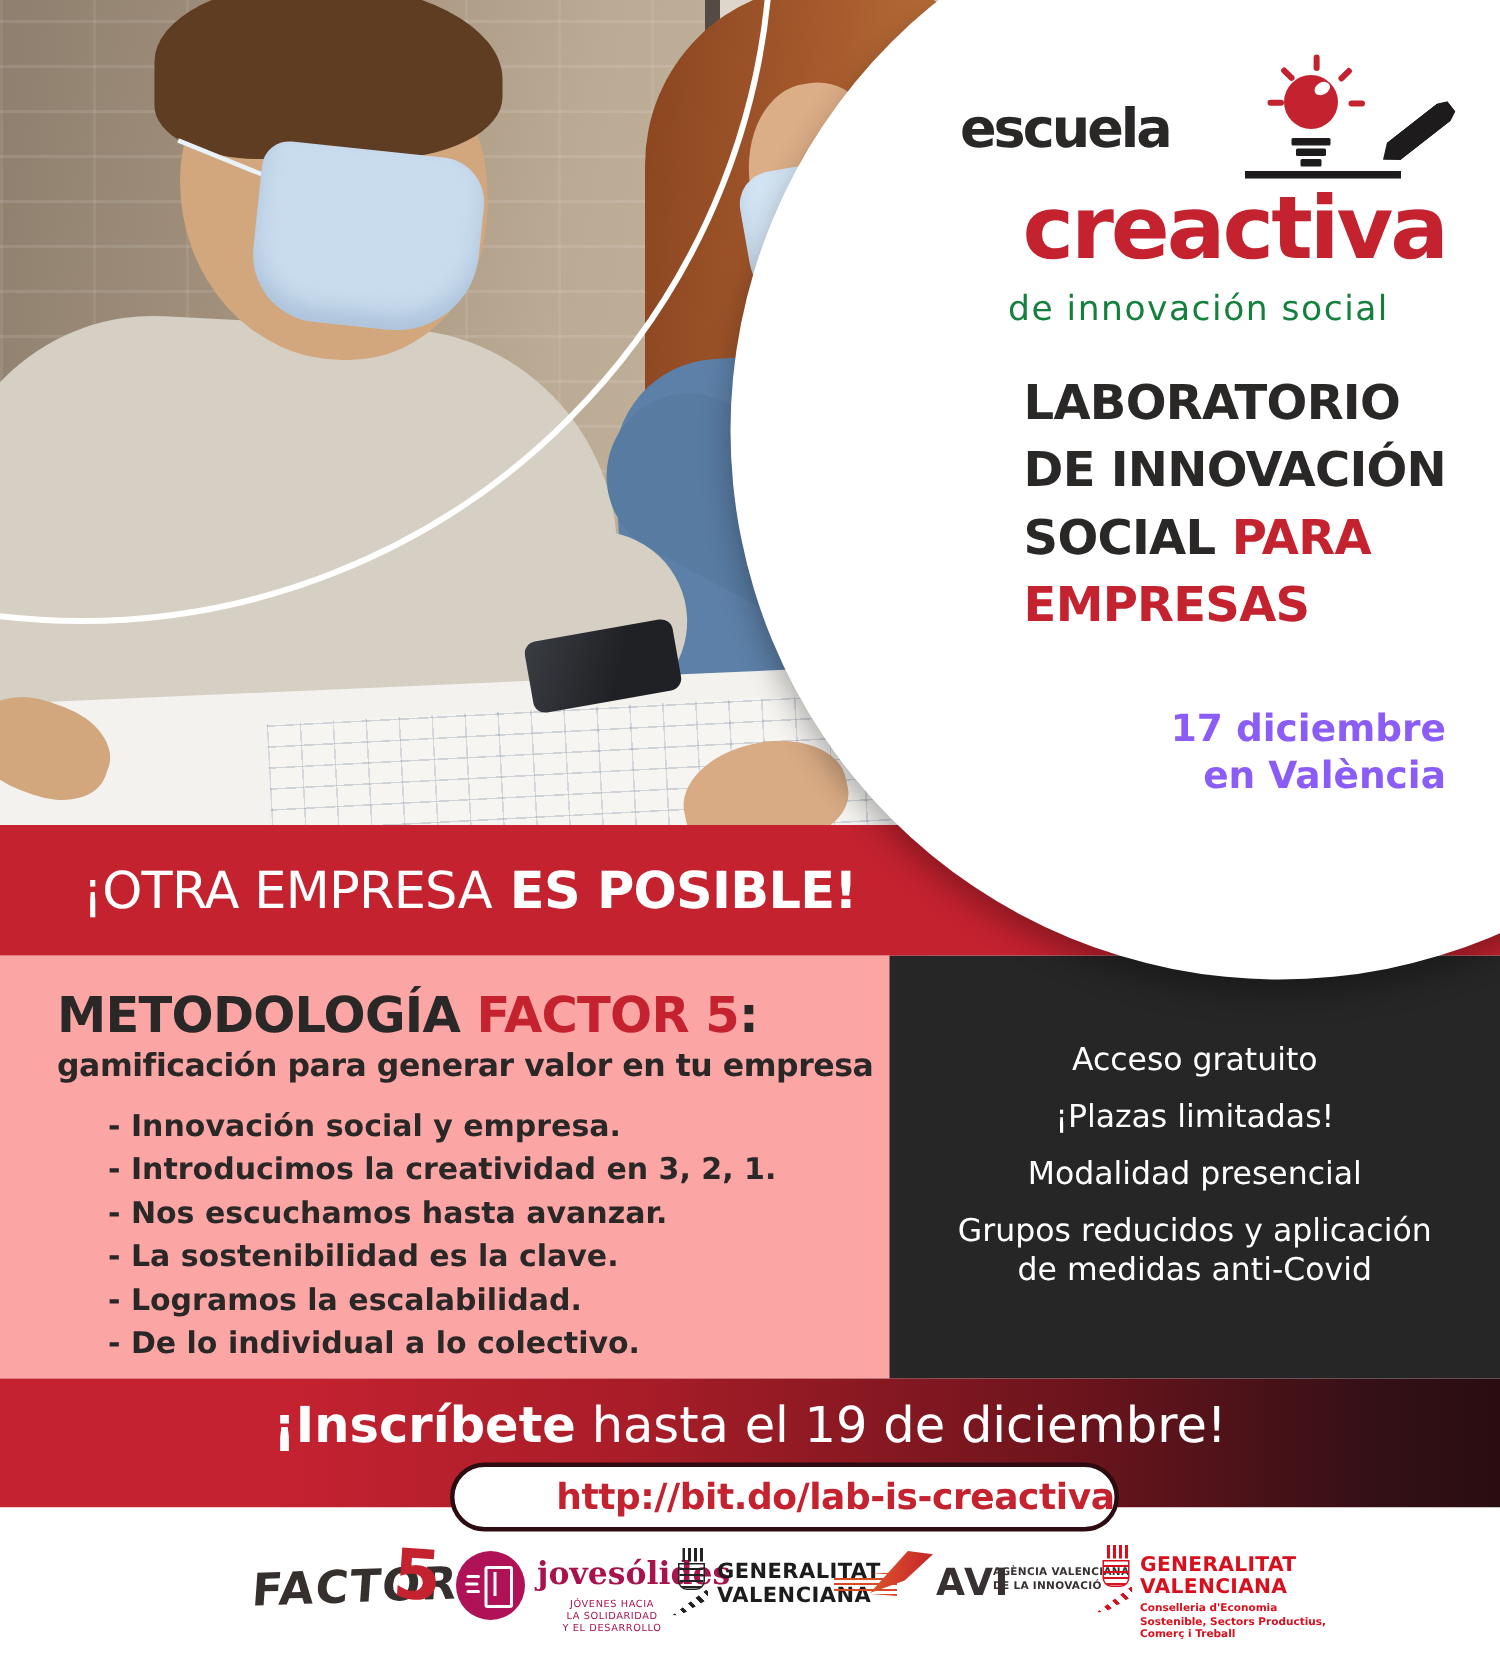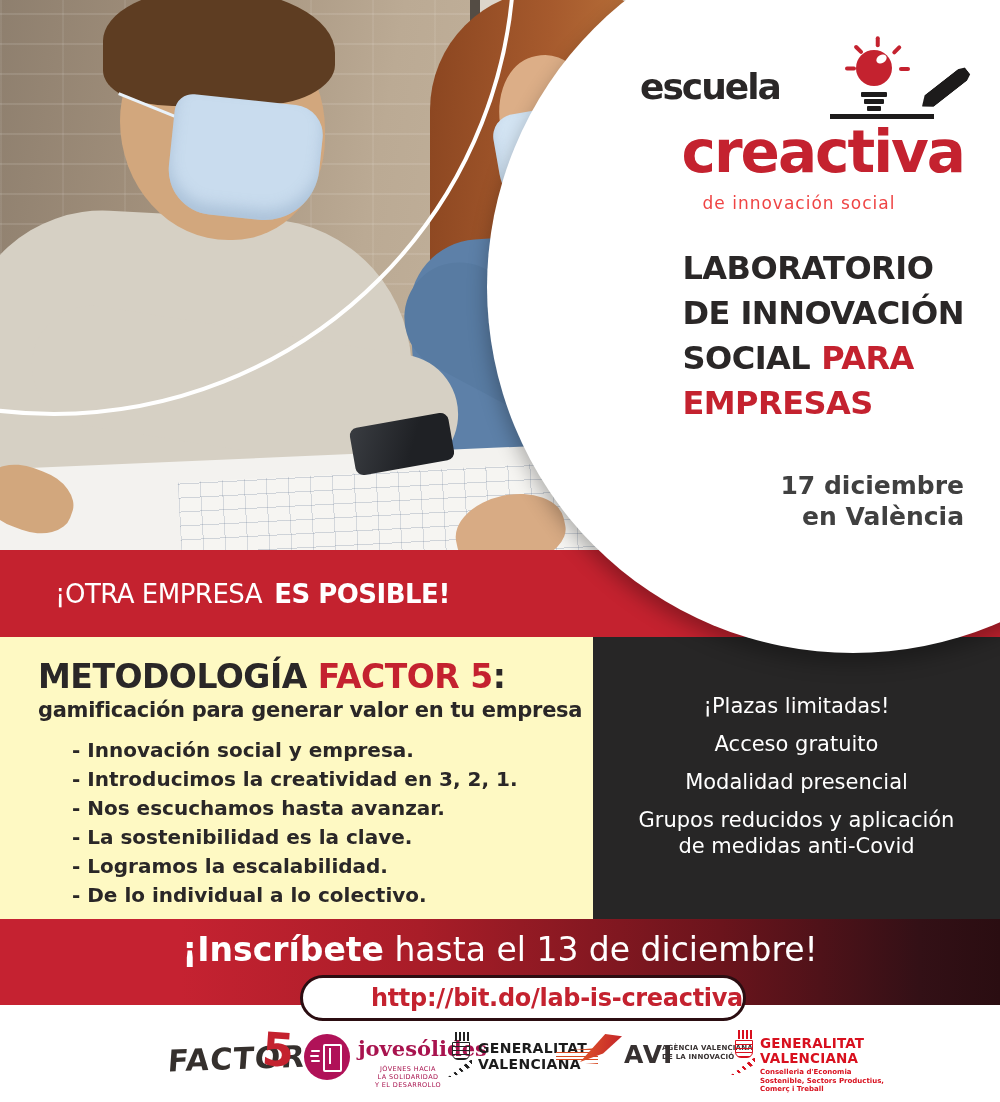--- a/index.html
+++ b/index.html
@@ -50,26 +50,26 @@
   .phone{position:absolute;left:352px;top:420px;width:100px;height:48px;border-radius:8px;transform:rotate(-10deg);
          background:linear-gradient(115deg,#3a3d42,#1f2125 60%);}
   .woman-hand{position:absolute;left:455px;top:495px;width:110px;height:70px;background:#d8ab84;
               border-radius:50% 50% 40% 40%;transform:rotate(-12deg);}
   .ring{position:absolute;left:-408px;top:-508px;width:916px;height:916px;border:4px solid #ffffff;
         border-radius:50%;z-index:20;}
 
   
   .band-otra{position:absolute;left:0;top:550px;width:1000px;height:87px;background:#c4222f;z-index:3;
              color:#fff;display:flex;align-items:center;padding-left:55px;box-sizing:border-box;
-             font-size:26px;letter-spacing:-0.5px;}
+             font-size:34px;letter-spacing:-0.5px;}
   .band-otra .reg{font-weight:500;}
   .band-otra .strong{font-weight:800;margin-left:12px;}
 
   
-  .panel-gray{position:absolute;left:0;top:637px;width:620px;height:282px;background:#fef9c3;z-index:2;
+  .panel-gray{position:absolute;left:0;top:637px;width:620px;height:282px;background:#fca5a5;z-index:2;
               color:#2a2727;box-sizing:border-box;padding:22px 0 0 38px;}
   .meth-title{font-size:33px;font-weight:800;letter-spacing:-0.5px;line-height:36px;}
   .meth-title .red{color:#c4222f;}
   .meth-sub{font-size:21px;font-weight:700;letter-spacing:-0.3px;margin-top:3px;}
   .meth-list{list-style:none;margin:14px 0 0 34px;padding:0;font-size:20px;font-weight:700;line-height:29px;}
   .panel-dark{position:absolute;left:593px;top:637px;width:407px;height:282px;background:#272626;z-index:2;
               color:#fff;box-sizing:border-box;padding-top:56px;text-align:center;}
   .panel-dark p{margin:0 0 12px 0;font-size:21px;font-weight:400;line-height:26px;white-space:pre-line;}
 
   
@@ -81,27 +81,27 @@
   .bulb-hi{position:absolute;left:20px;top:5px;width:11px;height:8px;background:#fff;border-radius:50%;transform:rotate(-30deg);}
   .ray{position:absolute;left:238px;top:27px;width:11px;height:3.5px;background:#c4222f;border-radius:2px;
        transform-origin:center;}
   .bar{position:absolute;background:#1d1b1b;height:4.5px;border-radius:1px;}
   .underline{position:absolute;left:196px;top:74px;width:104px;height:5px;background:#1d1b1b;}
   .pencil{position:absolute;left:288px;top:59px;width:58px;height:15px;background:#1d1b1b;
           transform:rotate(-38deg);transform-origin:left center;
           clip-path:polygon(0 50%,16% 0,88% 0,100% 22%,100% 78%,88% 100%,16% 100%);}
   .logo-bottom{position:absolute;left:0;top:78px;width:100%;text-align:right;font-size:58px;font-weight:800;
                letter-spacing:-2px;color:#c4222f;}
-  .logo-tag{position:absolute;left:0;top:153px;width:100%;text-align:center;font-size:17px;font-weight:400;
-            letter-spacing:1px;color:#ef4444;}
+  .logo-tag{position:absolute;left:0;top:153px;width:100%;text-align:center;font-size:23px;font-weight:400;
+            letter-spacing:1px;color:#15803d;}
   .title-block{position:absolute;right:36px;top:246px;z-index:6;color:#2a2727;
                font-size:32px;font-weight:800;letter-spacing:-0.5px;line-height:45px;}
   .title-block .red{color:#c4222f;margin-left:11px;}
   .title-block .red2{color:#c4222f;}
-  .date-block{position:absolute;right:36px;top:470px;z-index:6;text-align:right;color:#404040;
+  .date-block{position:absolute;right:36px;top:470px;z-index:6;text-align:right;color:#8b5cf6;
               font-size:25px;font-weight:700;line-height:31px;}
 
   
   .band-cta{position:absolute;left:0;top:919px;width:1000px;height:86px;z-index:4;
             background:linear-gradient(90deg,#c52231 0%,#c52231 18%,#a91d28 42%,#6b141c 72%,#331016 92%,#2a0d11 100%);
             color:#fff;text-align:center;font-size:33px;padding-top:11px;box-sizing:border-box;}
   .band-cta .strong{font-weight:800;}
   .band-cta .reg{font-weight:400;}
   .url-pill{position:absolute;left:300px;top:975px;width:440px;height:40px;background:#fff;z-index:10;
             border:3px solid #2b0d11;border-radius:26px;text-align:right;line-height:40px;
@@ -193,22 +193,22 @@
       <li>- Innovación social y empresa.</li>
       <li>- Introducimos la creatividad en 3, 2, 1.</li>
       <li>- Nos escuchamos hasta avanzar.</li>
       <li>- La sostenibilidad es la clave.</li>
       <li>- Logramos la escalabilidad.</li>
       <li>- De lo individual a lo colectivo.</li>
     </ul>
   </div>
 
   <div class="panel-dark">
+    <p>Acceso gratuito</p>
     <p>¡Plazas limitadas!</p>
-    <p>Acceso gratuito</p>
     <p>Modalidad presencial</p>
     <p>Grupos reducidos y aplicación
 de medidas anti-Covid</p>
   </div>
 
   <div class="circle"></div>
 
   <div class="logo-block">
     <div class="logo-top">escuela</div>
     <div class="bulb">
@@ -236,21 +236,21 @@
     </div>
     <div class="red2">EMPRESAS</div>
   </div>
 
   <div class="date-block">
     <div>17 diciembre</div>
     <div>en València</div>
   </div>
 
   <div class="band-cta">
-    <span class="strong">¡Inscríbete</span><span class="reg"> hasta el 13 de diciembre!</span>
+    <span class="strong">¡Inscríbete</span><span class="reg"> hasta el 19 de diciembre!</span>
   </div>
   <div class="url-pill">http://bit.do/lab-is-creactiva</div>
 
   <div class="footer">
     <div class="f5-word">FACTOR</div>
     <div class="f5-digit">5</div>
 
     <div class="jv-circle">
       <div class="jv-door"></div>
       <div class="jv-door-line"></div>

